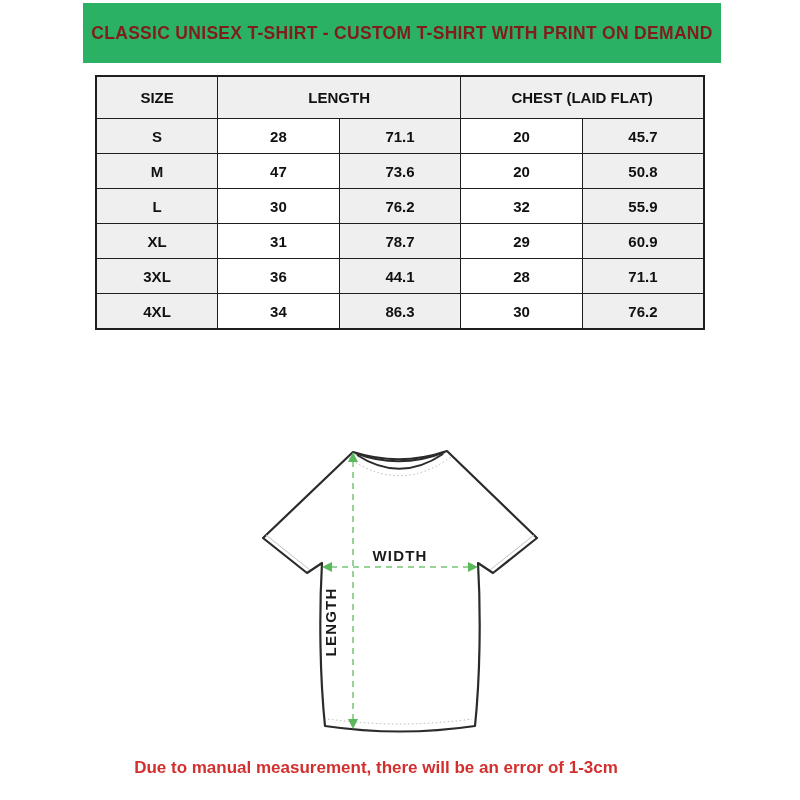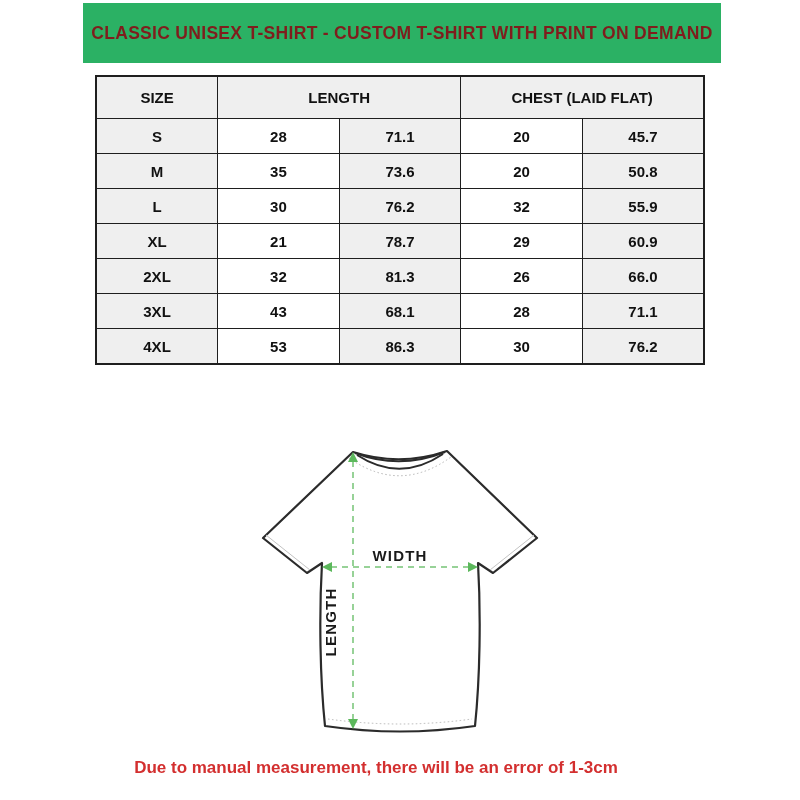--- a/index.html
+++ b/index.html
@@ -117,56 +117,49 @@
       </tr>
       <tr class="row">
         <td class="shade">S</td>
         <td>28</td>
         <td class="shade">71.1</td>
         <td>20</td>
         <td class="shade">45.7</td>
       </tr>
       <tr class="row">
         <td class="shade">M</td>
-        <td>35</td>
+        <td>47</td>
         <td class="shade">73.6</td>
         <td>20</td>
         <td class="shade">50.8</td>
       </tr>
       <tr class="row">
         <td class="shade">L</td>
         <td>30</td>
         <td class="shade">76.2</td>
         <td>32</td>
         <td class="shade">55.9</td>
       </tr>
       <tr class="row">
         <td class="shade">XL</td>
-        <td>21</td>
+        <td>31</td>
         <td class="shade">78.7</td>
         <td>29</td>
         <td class="shade">60.9</td>
       </tr>
       <tr class="row">
-        <td class="shade">2XL</td>
-        <td>32</td>
-        <td class="shade">81.3</td>
-        <td>26</td>
-        <td class="shade">66.0</td>
-      </tr>
-      <tr class="row">
         <td class="shade">3XL</td>
-        <td>43</td>
-        <td class="shade">68.1</td>
+        <td>36</td>
+        <td class="shade">44.1</td>
         <td>28</td>
         <td class="shade">71.1</td>
       </tr>
       <tr class="row">
         <td class="shade">4XL</td>
-        <td>53</td>
+        <td>34</td>
         <td class="shade">86.3</td>
         <td>30</td>
         <td class="shade">76.2</td>
       </tr>
     </tbody>
       </table>
   </div>
 
   <svg class="tshirt-svg" viewBox="240 440 320 310" xmlns="http://www.w3.org/2000/svg">
 

